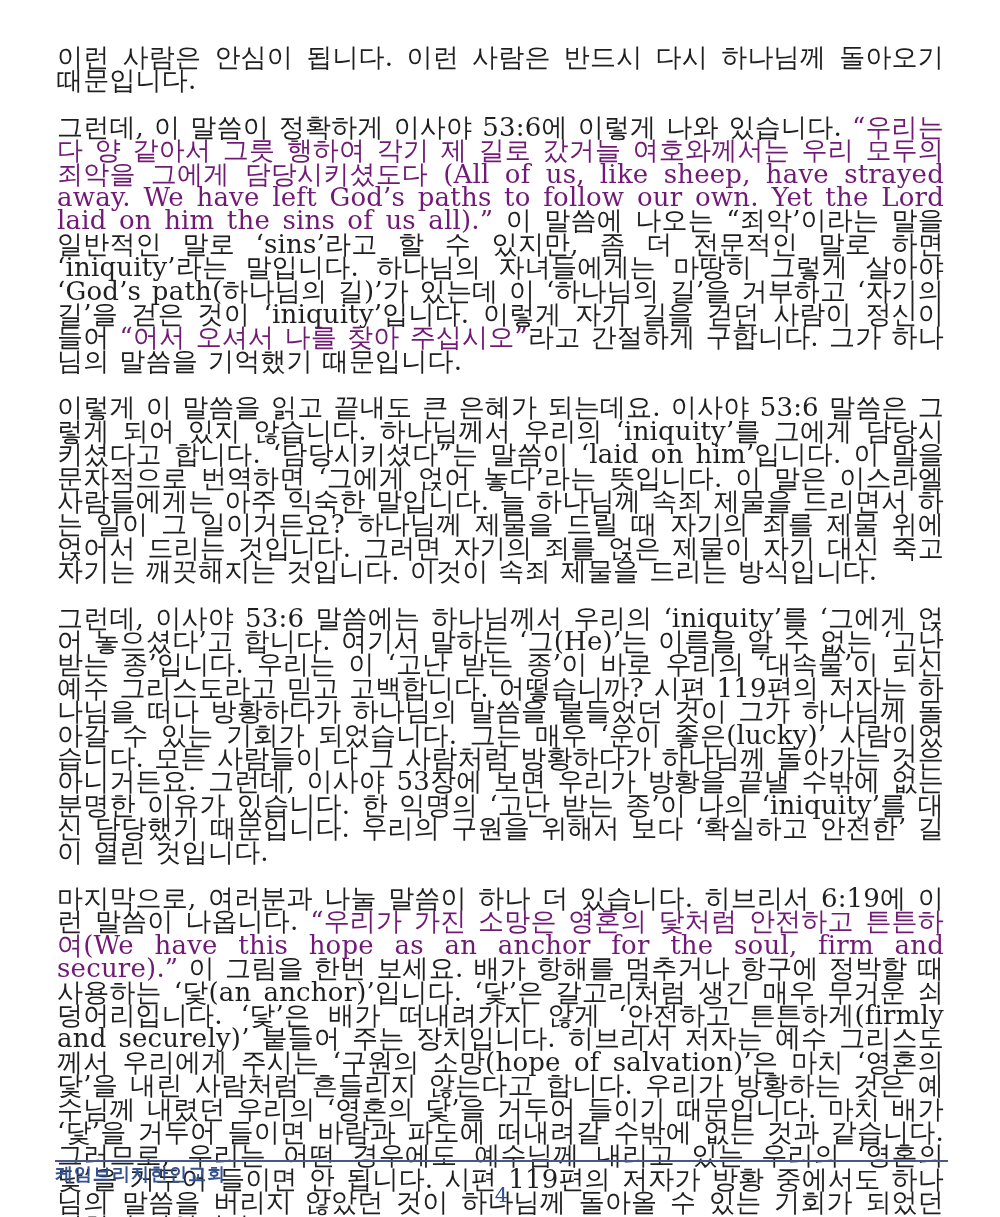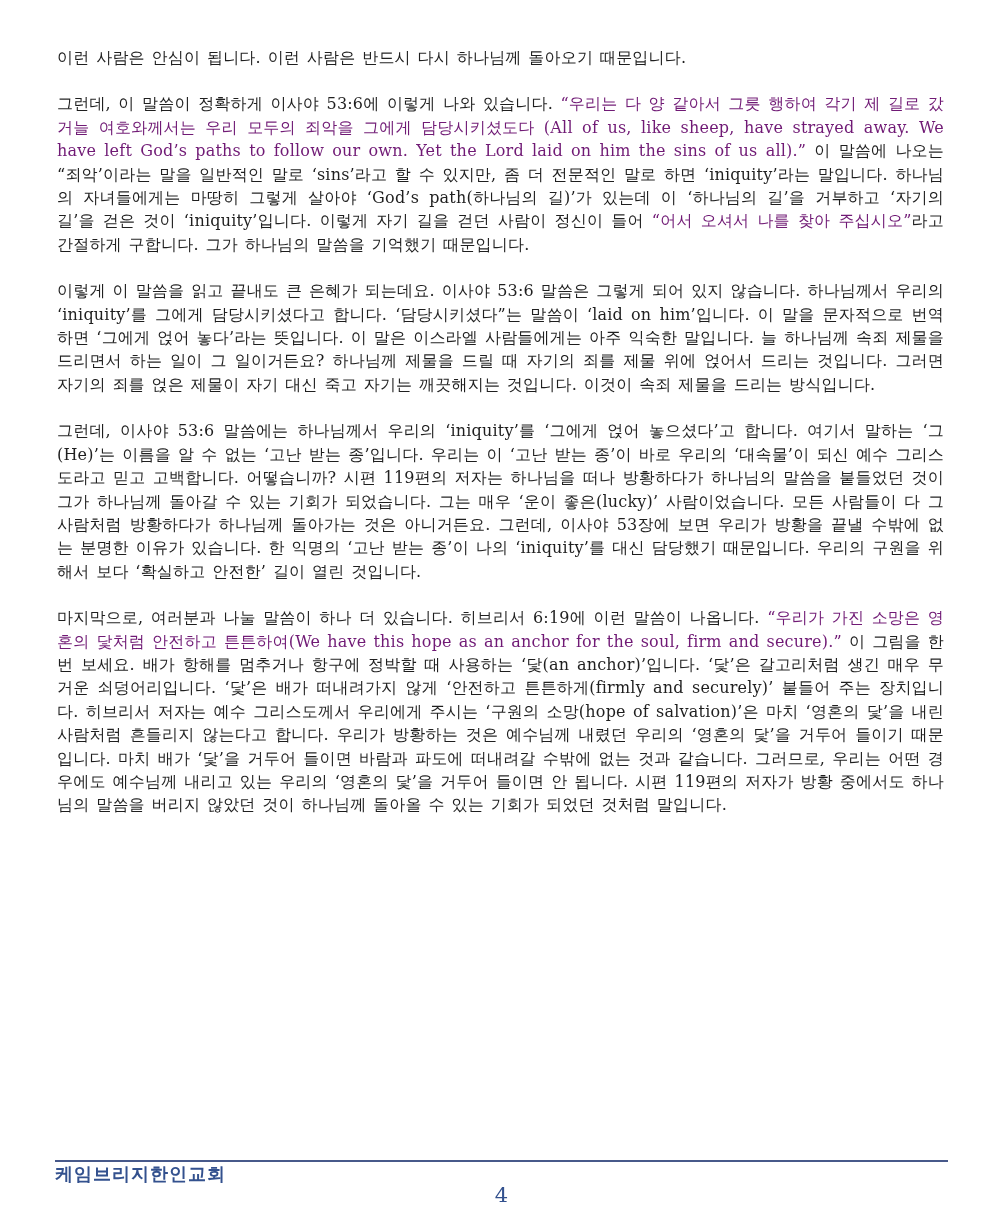--- a/index.html
+++ b/index.html
@@ -23,21 +23,21 @@
   }
   .doc-body {
     position: absolute;
     top: 46px;
     left: 57px;
     right: 56px;
     color: #1f1f1f;
   }
   .doc-body p {
     margin: 0 0 23px 0;
-    font-size: 16px;
+    font-size: 26px;
     line-height: 23.4px;
     text-align: justify;
     letter-spacing: 0.2px;
     word-spacing: 1.5px;
     color: #1f1f1f;
   }
   .doc-body p:last-child { margin-bottom: 0; }
   .run-red { color: #701a75; }
   .run-normal { color: #1f1f1f; }
   .footer {

